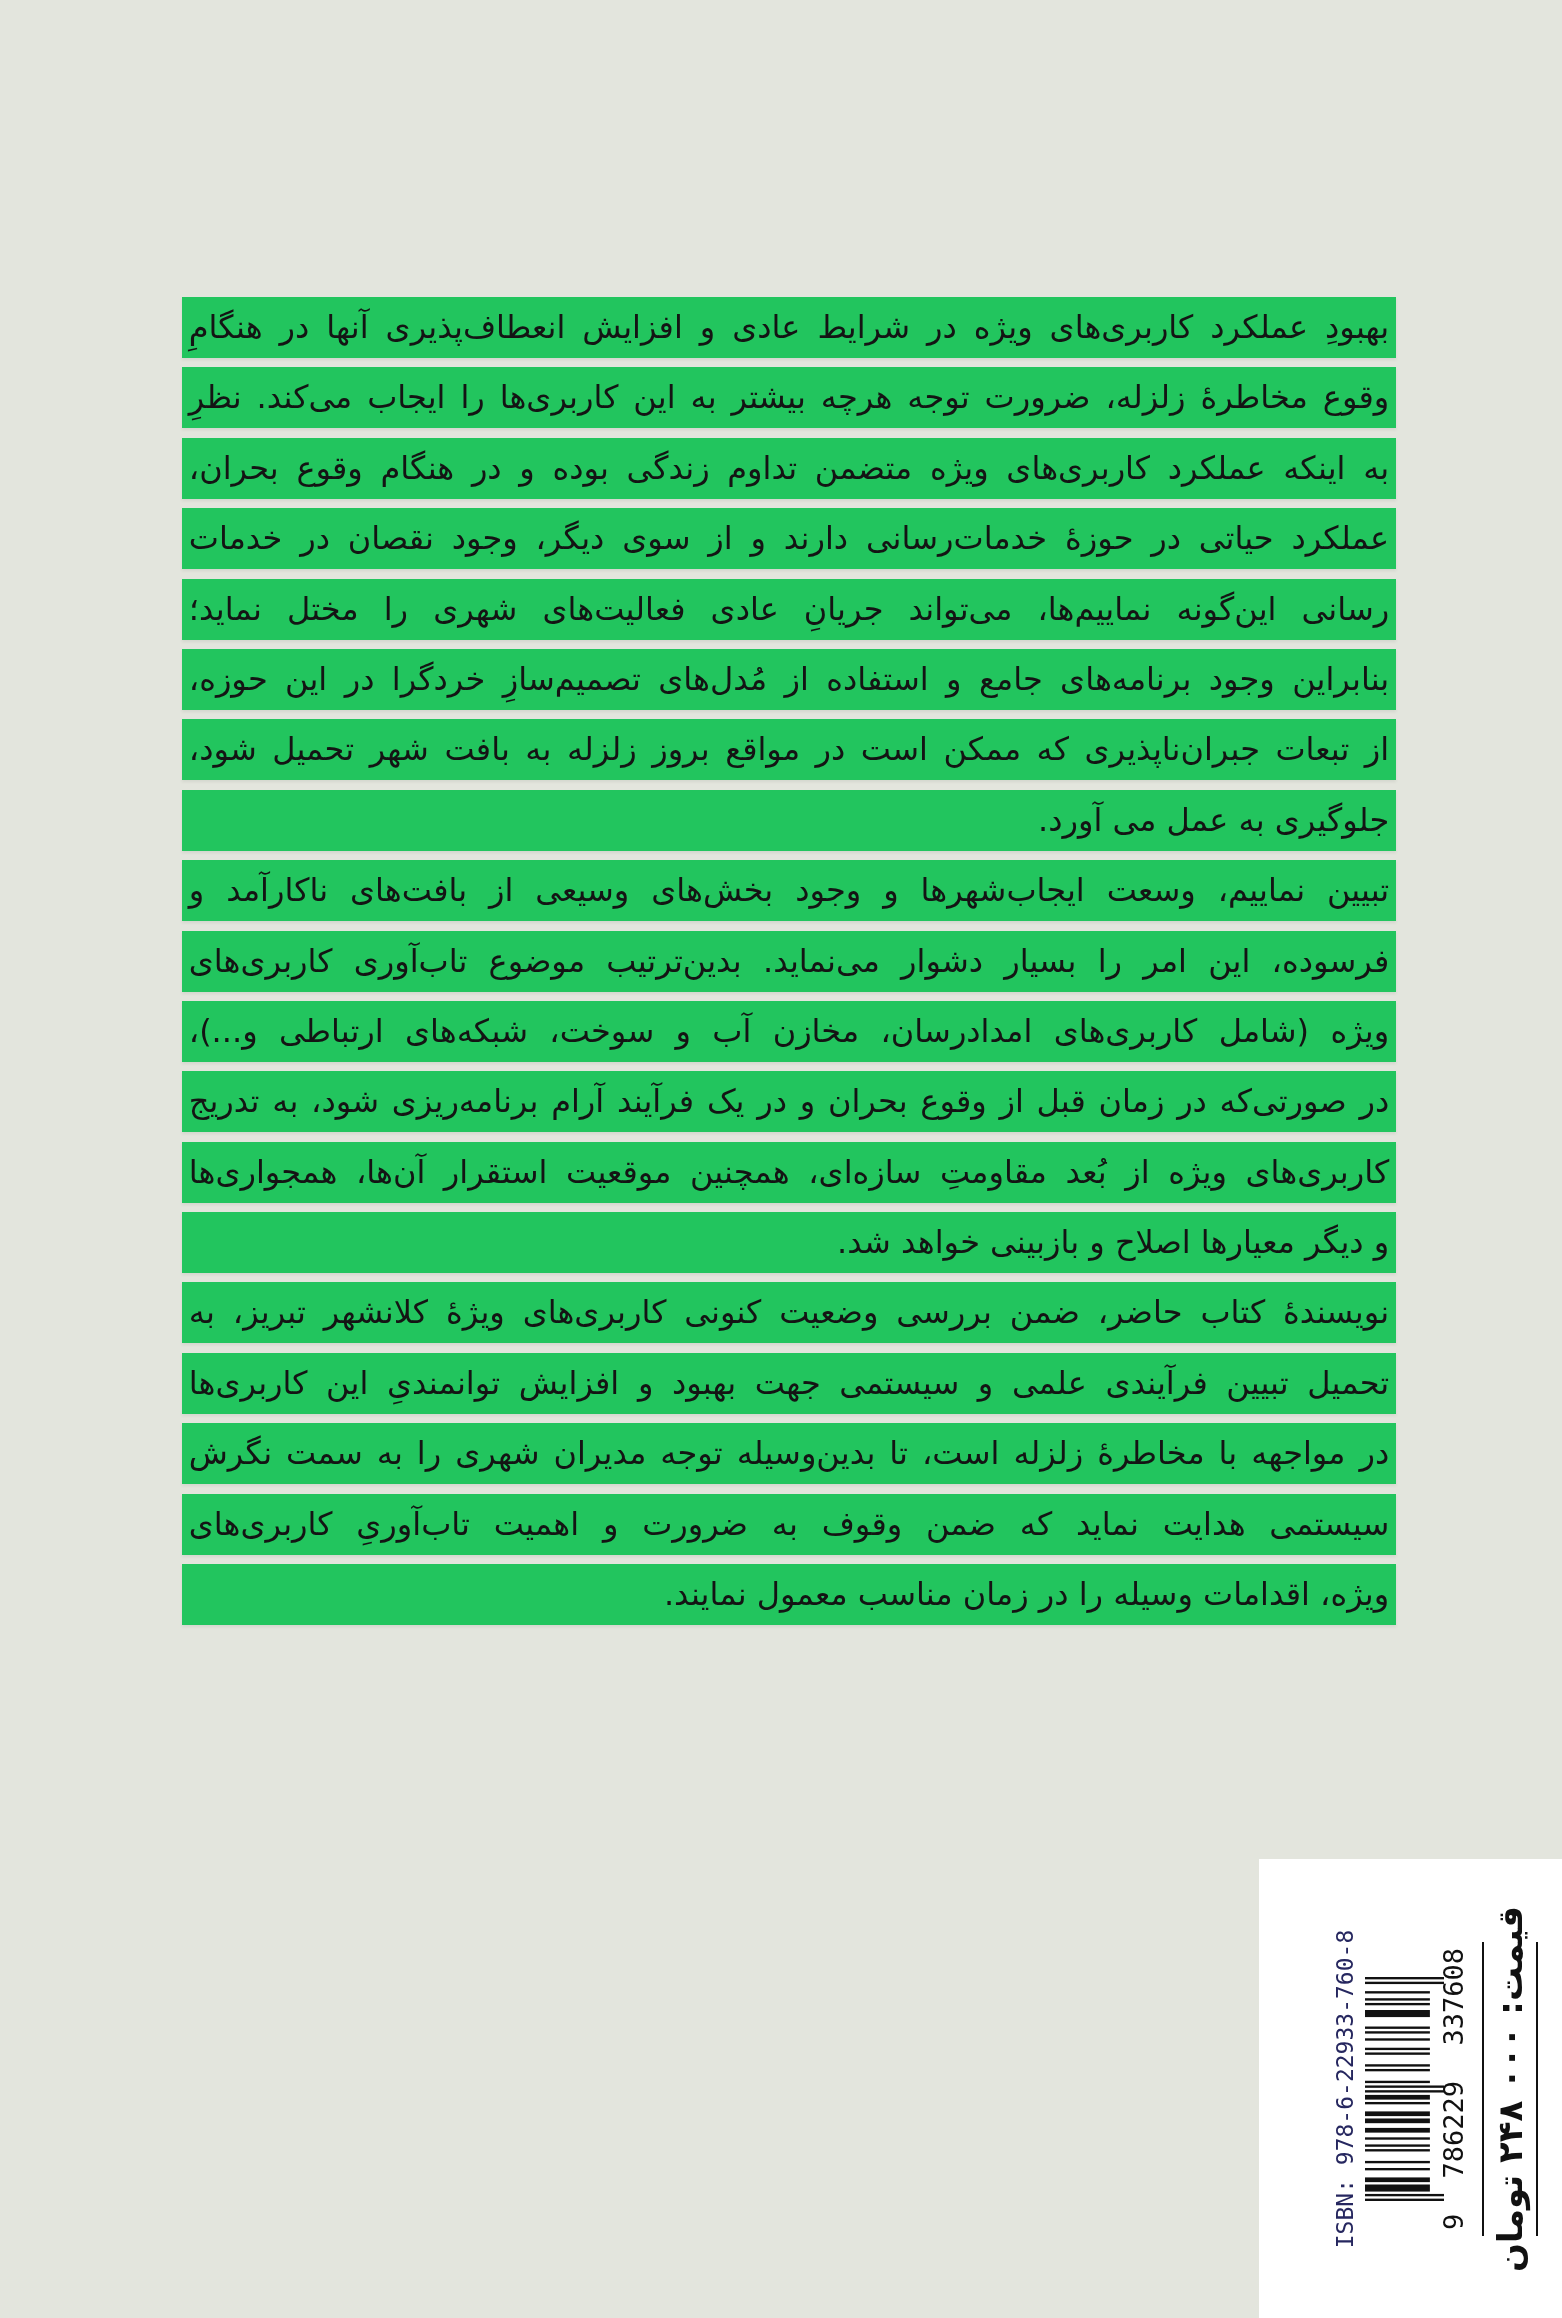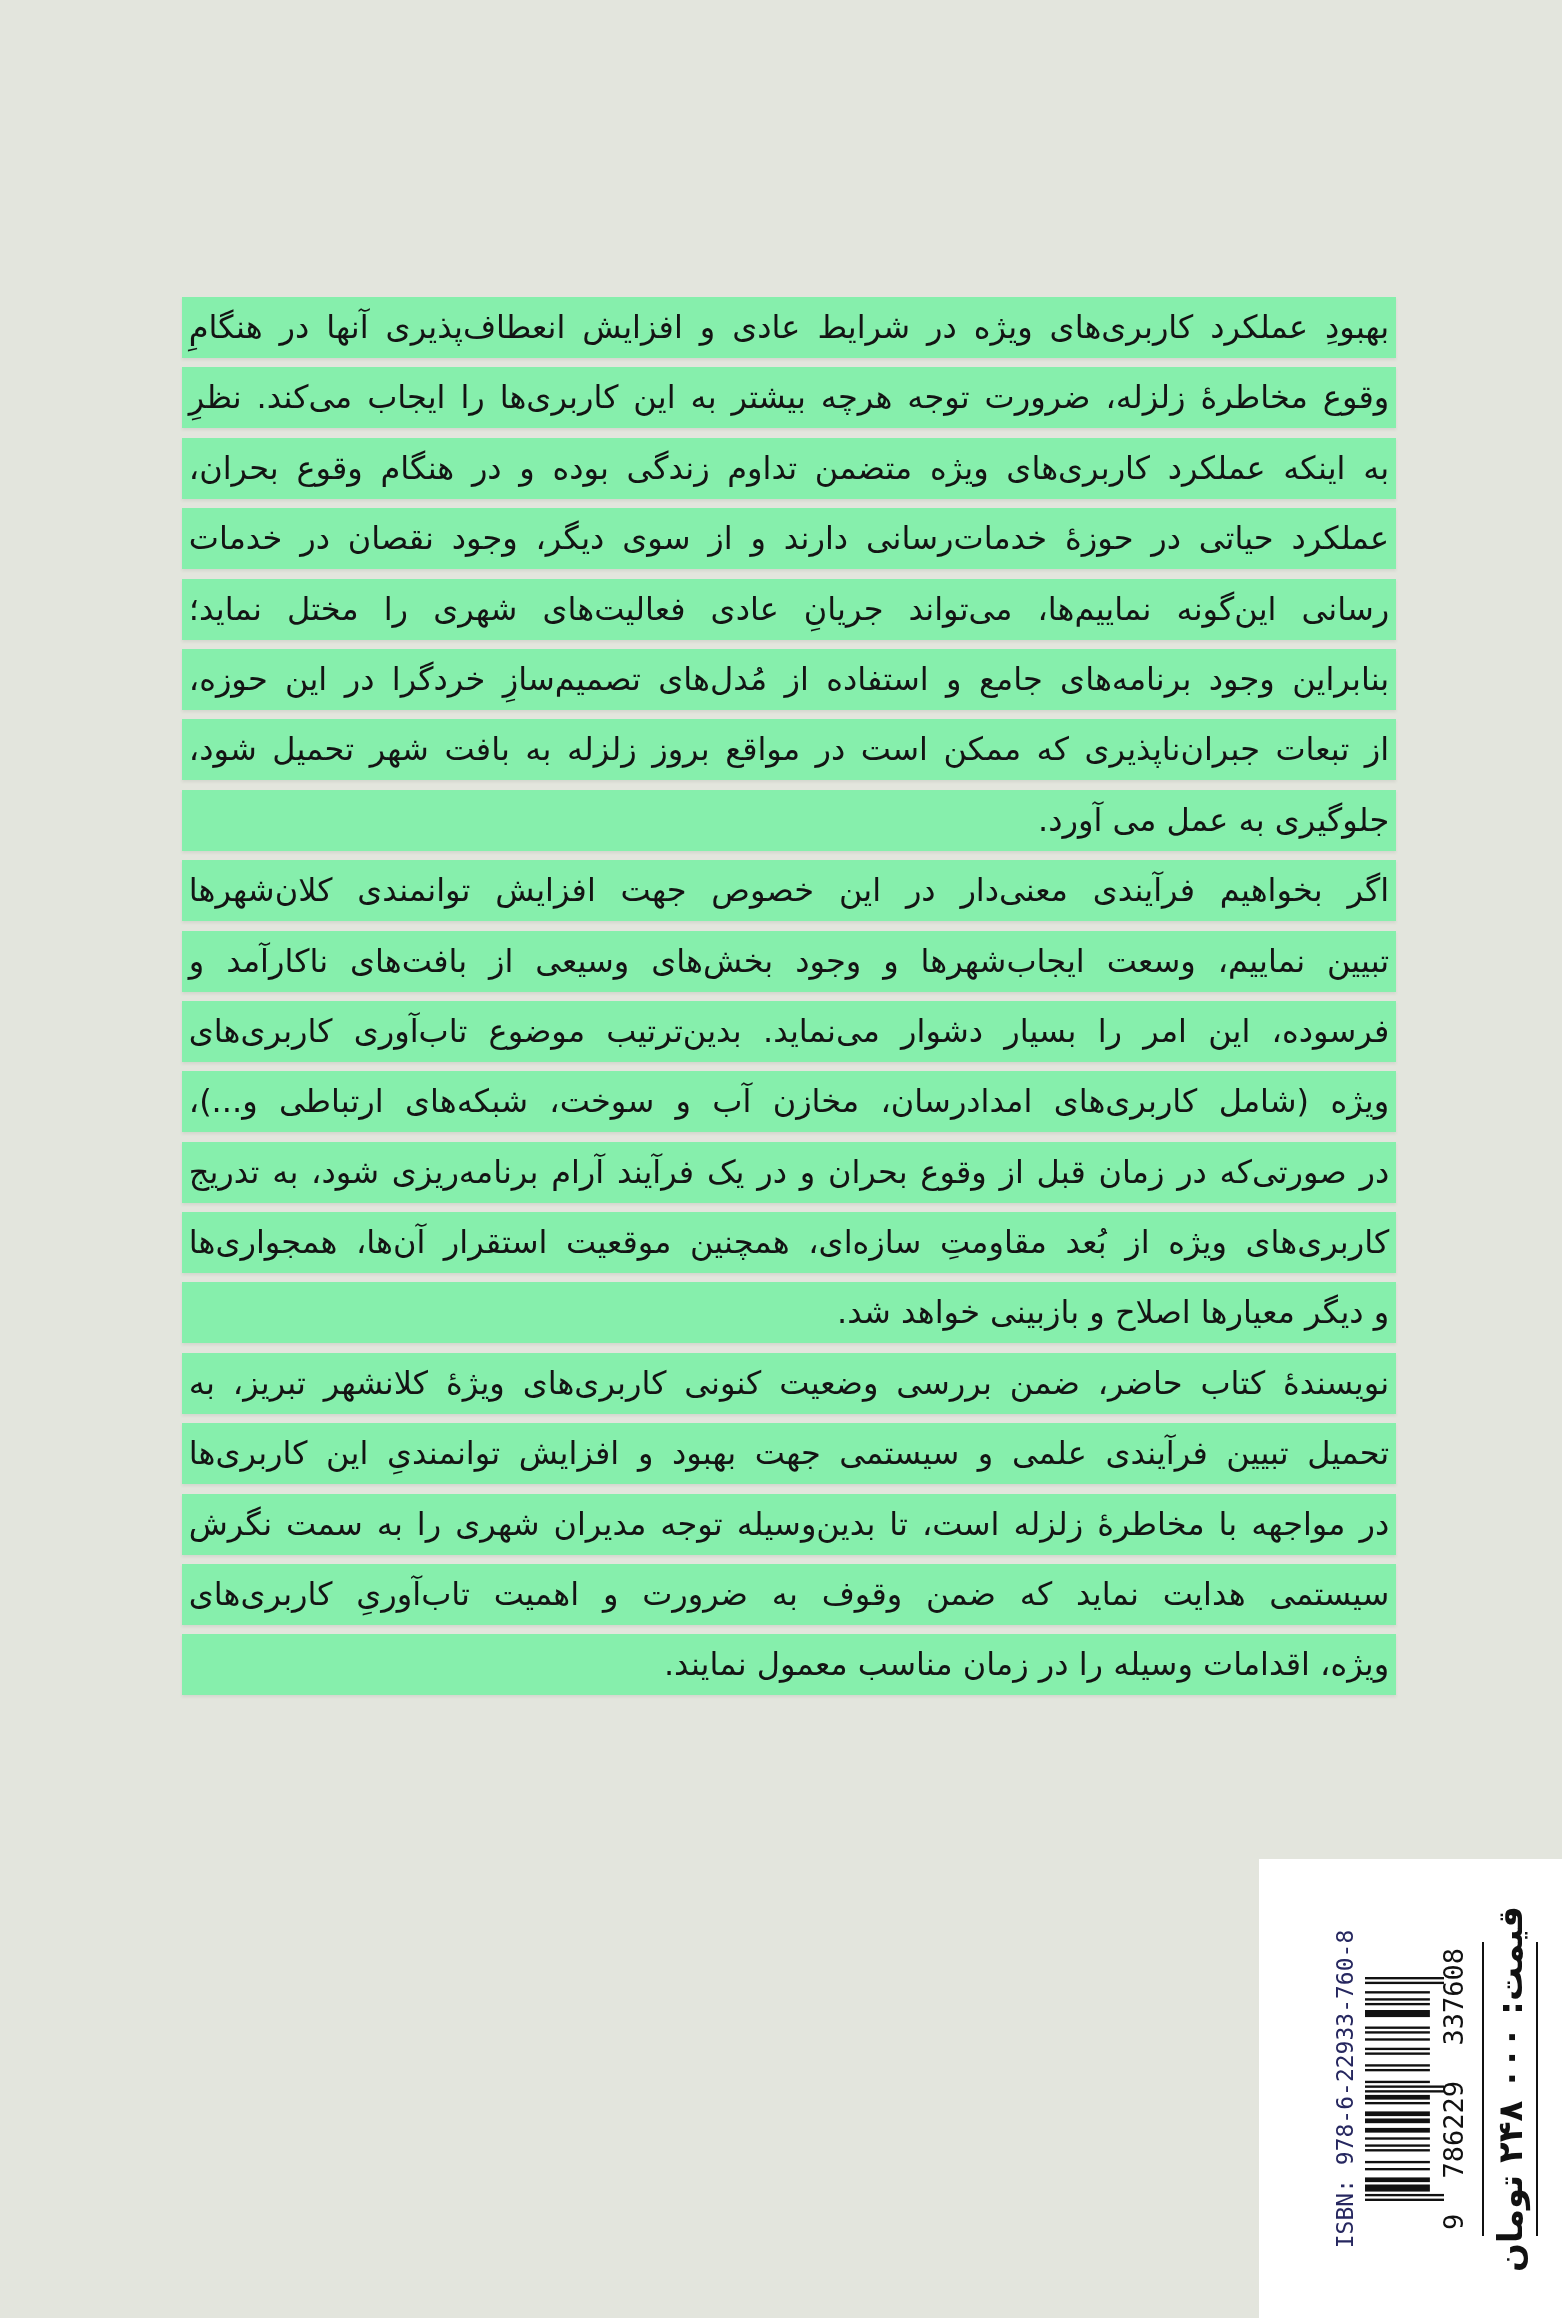--- a/index.html
+++ b/index.html
@@ -5,21 +5,21 @@
   html,body{margin:0;padding:0;}
   body{
     width:1563px;height:2319px;position:relative;overflow:hidden;
     background:#e3e5dd;
     font-family:"DejaVu Sans",sans-serif;
   }
   .text-block{
     position:absolute;left:182px;top:297px;width:1214px;
   }
   .strip{
-    background:#86efac;
+    background:#22c55e;
     height:61px;line-height:61px;margin-bottom:9.4px;
     padding:0 6.8px;box-sizing:border-box;
     direction:rtl;
     font-size:32px;color:#141414;
     text-align:justify;text-align-last:justify;
     overflow:hidden;white-space:normal;
     box-shadow:0 1.7px 2.6px rgba(90,95,80,0.10);
   }
   .strip.pl{ text-align-last:right; }
   .isbn-box{
@@ -59,21 +59,20 @@
 <div class="text-block">
   <div class="strip">بهبودِ عملکرد کاربری‌های ویژه در شرایط عادی و افزایش انعطاف‌پذیری آنها در هنگامِ</div>
   <div class="strip">وقوع مخاطرهٔ زلزله، ضرورت توجه هرچه بیشتر به این کاربری‌ها را ایجاب می‌کند. نظرِ</div>
   <div class="strip">به اینکه عملکرد کاربری‌های ویژه متضمن تداوم زندگی بوده و در هنگام وقوع بحران،</div>
   <div class="strip">عملکرد حیاتی در حوزهٔ خدمات‌رسانی دارند و از سوی دیگر، وجود نقصان در خدمات</div>
   <div class="strip">رسانی این‌گونه نماییم‌ها، می‌تواند جریانِ عادی فعالیت‌های شهری را مختل نماید؛</div>
   <div class="strip">بنابراین وجود برنامه‌های جامع و استفاده از مُدل‌های تصمیم‌سازِ خردگرا در این حوزه،</div>
   <div class="strip">از تبعات جبران‌ناپذیری که ممکن است در مواقع بروز زلزله به بافت شهر تحمیل شود،</div>
   <div class="strip pl">جلوگیری به عمل می آورد.</div>
 
-  <div class="strip">اگر بخواهیم فرآیندی معنی‌دار در این خصوص جهت افزایش توانمندی کلان‌شهرها</div>
   <div class="strip">تبیین نماییم، وسعت ایجاب‌شهرها و وجود بخش‌های وسیعی از بافت‌های ناکارآمد و</div>
   <div class="strip">فرسوده، این امر را بسیار دشوار می‌نماید. بدین‌ترتیب موضوع تاب‌آوری کاربری‌های</div>
   <div class="strip">ویژه (شامل کاربری‌های امدادرسان، مخازن آب و سوخت، شبکه‌های ارتباطی و...)،</div>
   <div class="strip">در صورتی‌که در زمان قبل از وقوع بحران و در یک فرآیند آرام برنامه‌ریزی شود، به تدریج</div>
   <div class="strip">کاربری‌های ویژه از بُعد مقاومتِ سازه‌ای، همچنین موقعیت استقرار آن‌ها، همجواری‌ها</div>
   <div class="strip pl">و دیگر معیارها اصلاح و بازبینی خواهد شد.</div>
 
   <div class="strip">نویسندهٔ کتاب حاضر، ضمن بررسی وضعیت کنونی کاربری‌های ویژهٔ کلانشهر تبریز، به</div>
   <div class="strip">تحمیل تبیین فرآیندی علمی و سیستمی جهت بهبود و افزایش توانمندیِ این کاربری‌ها</div>
   <div class="strip">در مواجهه با مخاطرهٔ زلزله است، تا بدین‌وسیله توجه مدیران شهری را به سمت نگرش</div>

